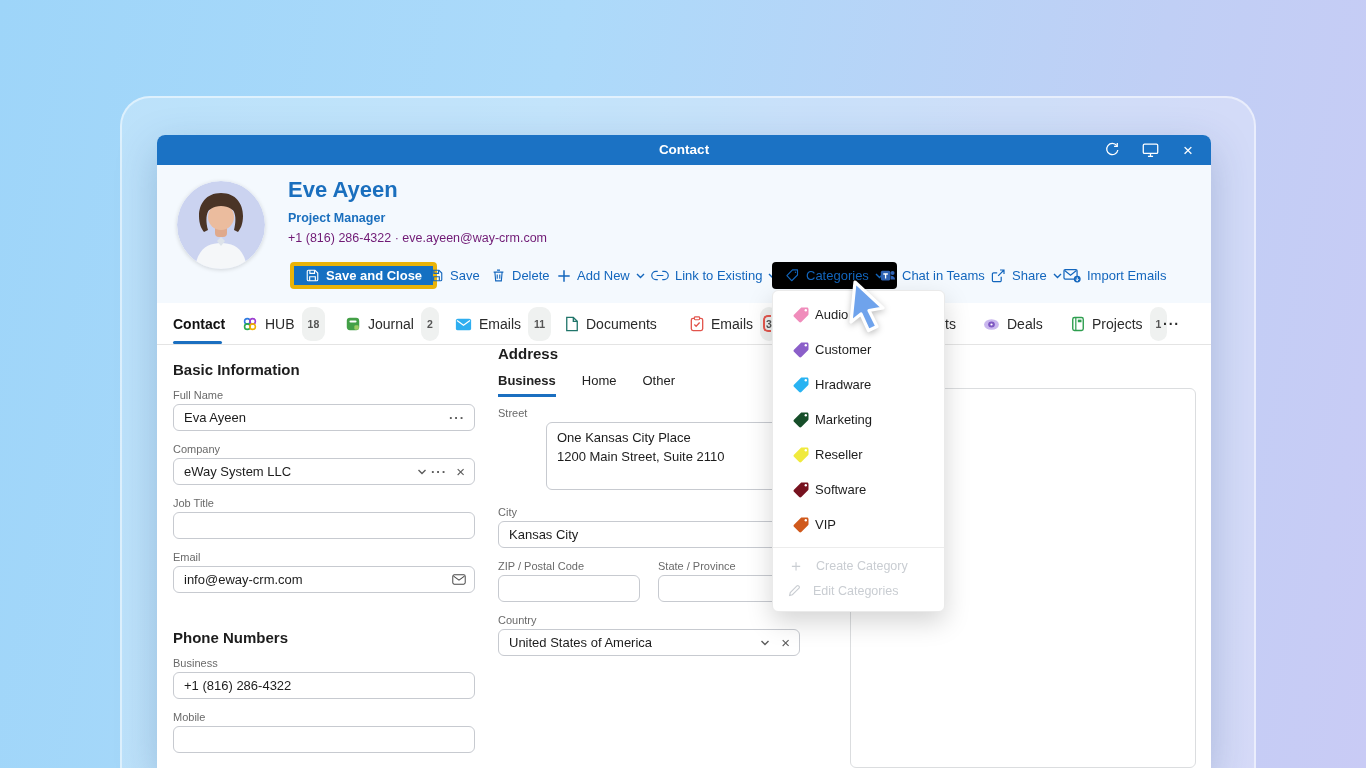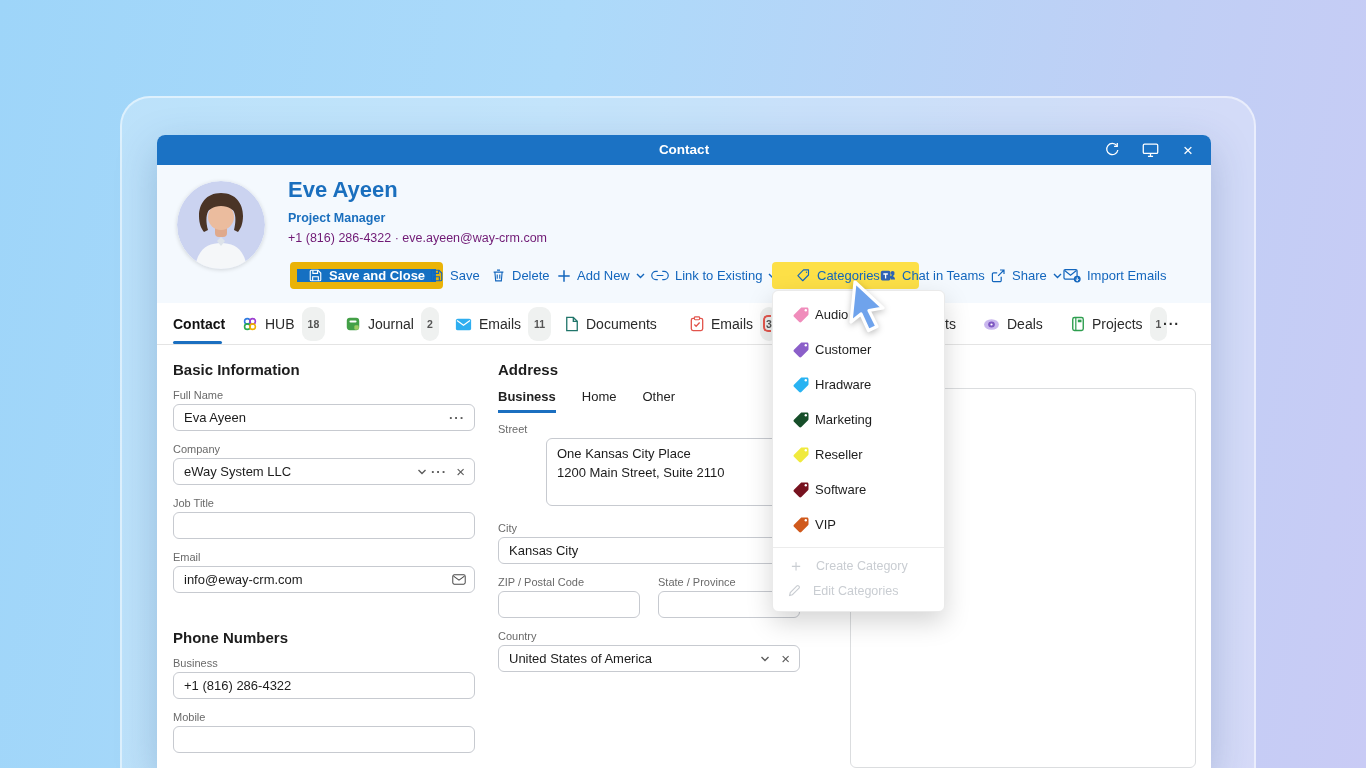--- a/index.html
+++ b/index.html
@@ -24,23 +24,23 @@
   
   .header { position:absolute; left:0; top:30px; right:0; height:138px; background:#F4F9FE; }
   .avatar { position:absolute; left:20px; top:16px; width:88px; height:88px; border-radius:50%;
     overflow:hidden; box-shadow:0 1px 4px rgba(0,0,0,.15); }
   .h-name { position:absolute; left:131px; top:12px; font-size:22px; font-weight:600; color:#1A6FBE; }
   .h-job  { position:absolute; left:131px; top:46px; font-size:12.5px; font-weight:600; color:#1A6FBE; }
   .h-line { position:absolute; left:131px; top:66px; font-size:12.5px; color:#701a75; }
   
   .tbar-item { position:absolute; top:97px; height:27px; display:flex; align-items:center; gap:6px;
     font-size:13px; color:#1366BD; cursor:default; white-space:nowrap; }
-  .btn-primary { background:#1570C2; border:7px solid #eab308; border-radius:4px; color:#fff;
+  .btn-primary { background:#1570C2; border:4px solid #eab308; border-radius:4px; color:#fff;
     font-weight:600; padding:0 11px; }
-  .btn-cat { background:#fde047; border-radius:4px; padding:0 24px; }
+  .btn-cat { background:#000000; border-radius:4px; padding:0 13px; }
   
   .tabbar { position:absolute; left:0; top:168px; right:0; height:42px; background:#fff;
     border-bottom:1px solid #E4E4E4; }
   .tab { position:absolute; top:7px; height:28px; display:flex; align-items:center; gap:7px;
     font-size:14px; color:#2b2b2b; cursor:default; white-space:nowrap; }
   .tab.active { font-weight:700; color:#111; }
   .tab-underline { position:absolute; left:16px; top:38px; width:49px; height:3px;
     background:#1B6FC0; border-radius:2px; }
   .badge { background:#EFF1F0; color:#555; border-radius:9px; font-size:10.5px; font-weight:600;
     padding:12px 6px; line-height:1; }
@@ -334,21 +334,21 @@
       <input class="inp" value="+1 (816) 286-4322" style="">
     </div>
 
     <div class="f-group">
       <div class="f-label">Mobile</div>
       <input class="inp" style="">
     </div>
   </div>
 
   <div class="col col-mid">
-    <div class="sec-h" style="margin-top:16px">Address</div>
+    <div class="sec-h" style="margin-top:0">Address</div>
 
     <div class="addr-tabs">
       <div class="addr-tab active">Business</div>
       <div class="addr-tab">Home</div>
       <div class="addr-tab">Other</div>
     </div>
 
     <div class="f-group">
       <div class="f-label">Street</div>
       <textarea class="inp" style="">One Kansas City Place

